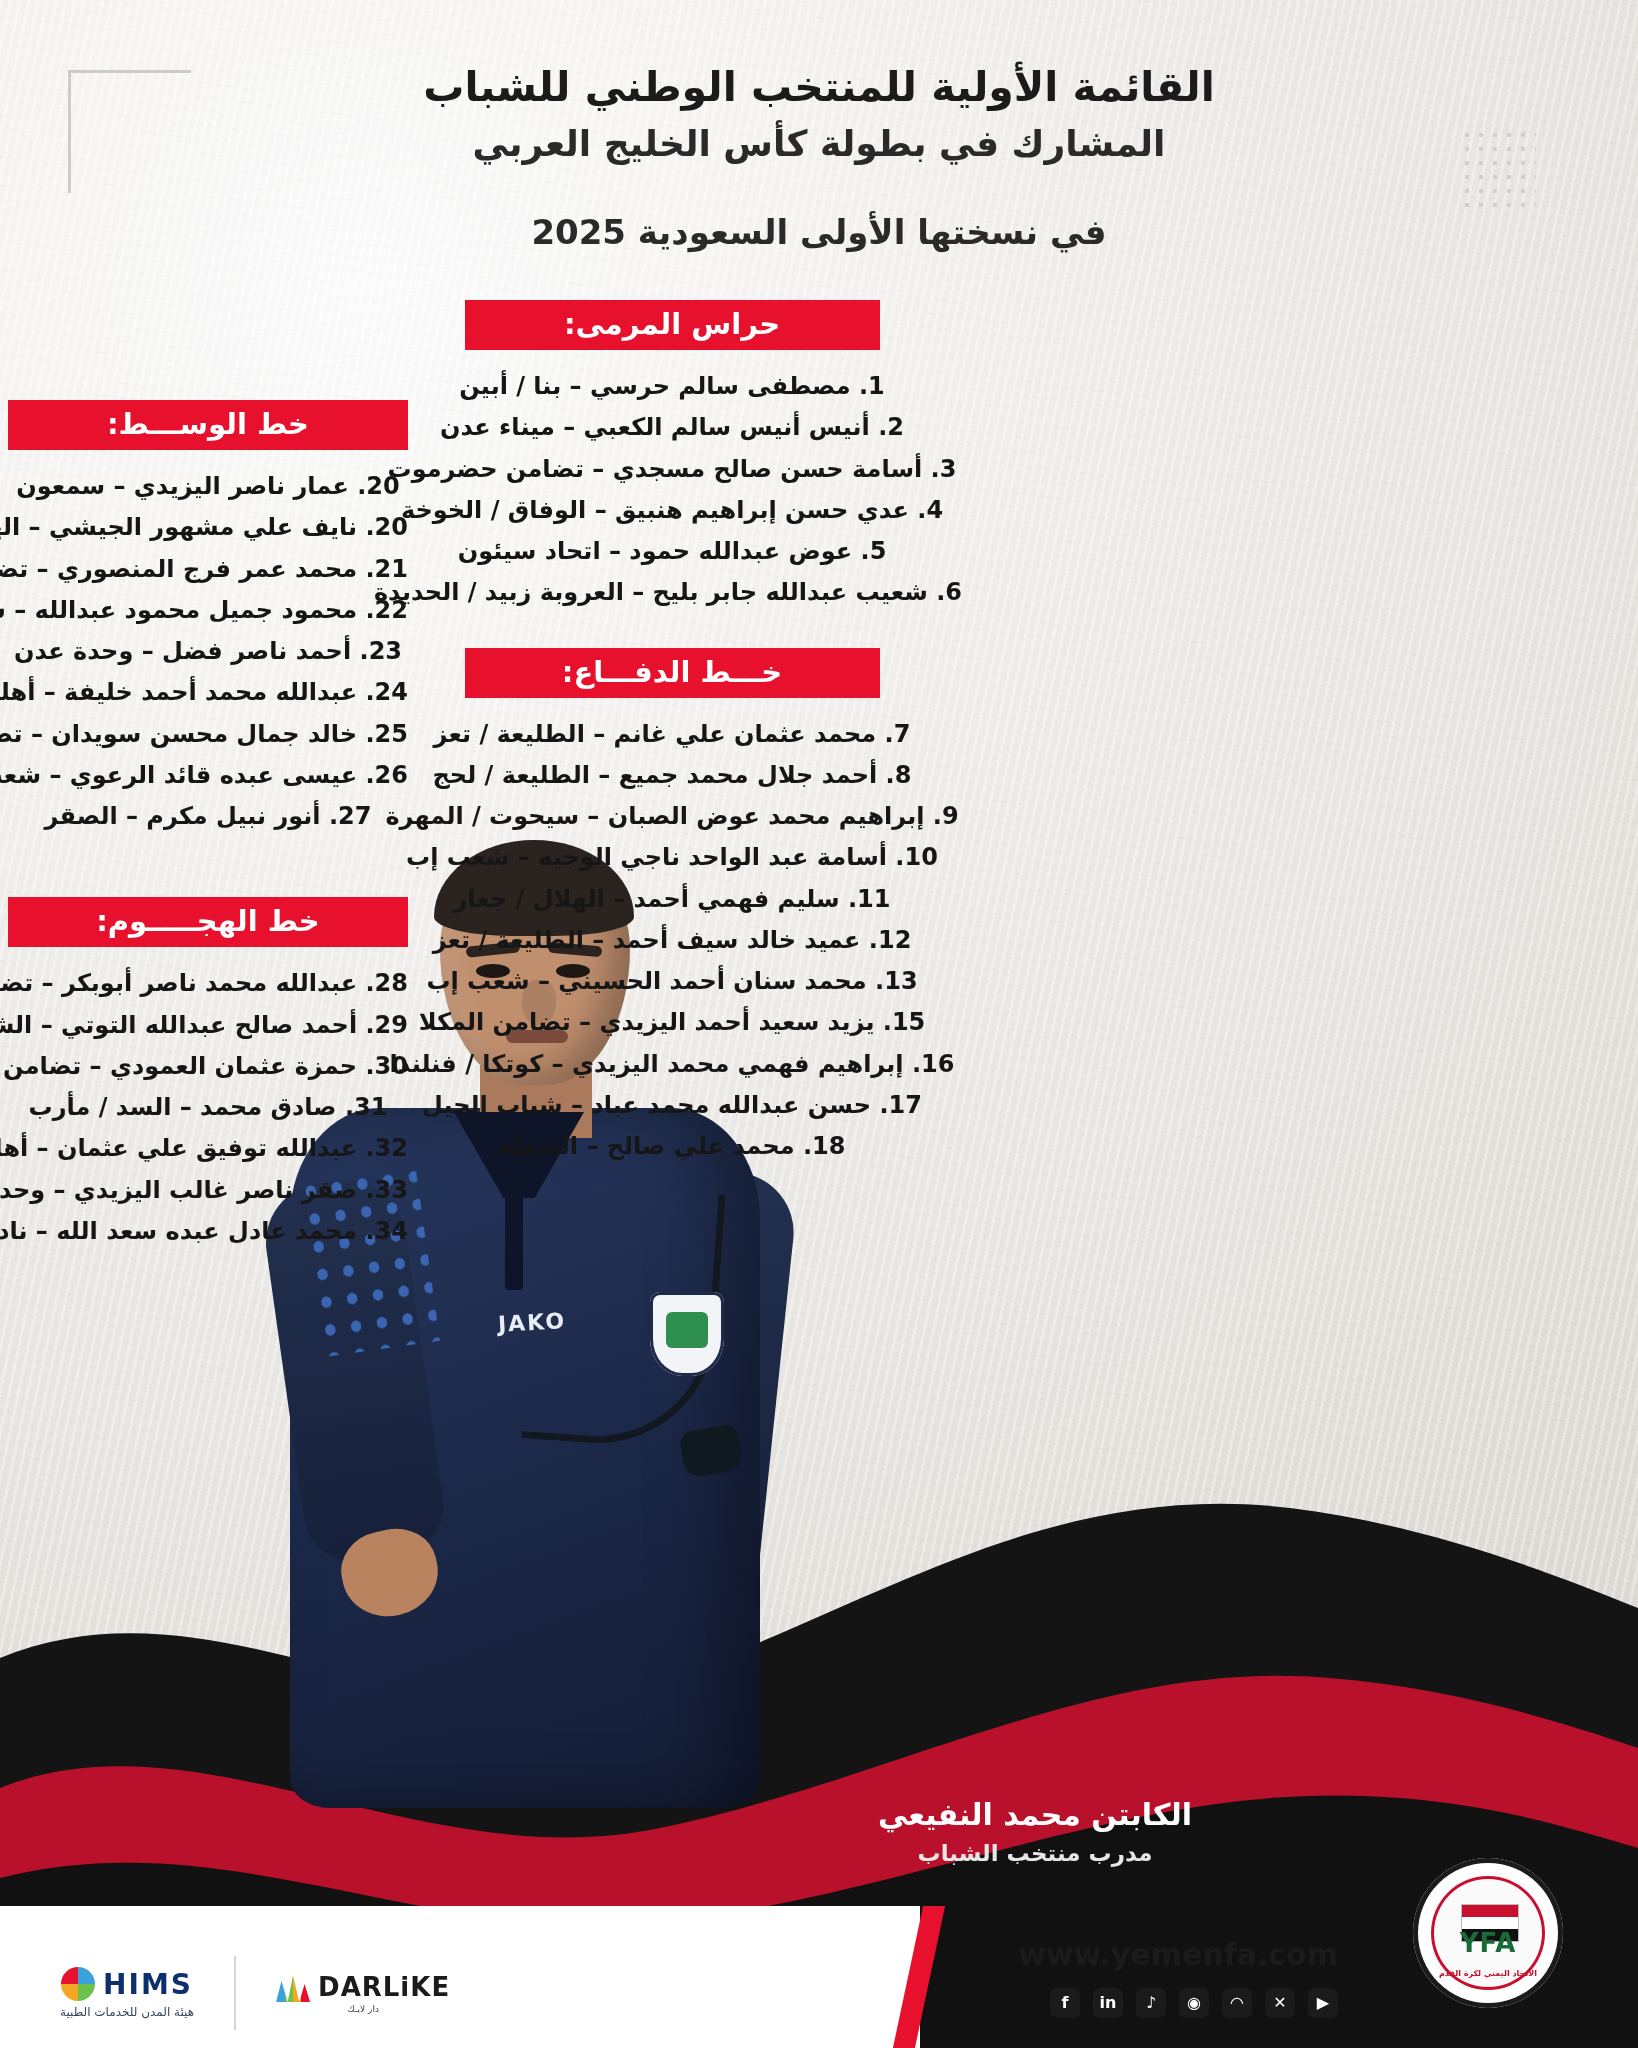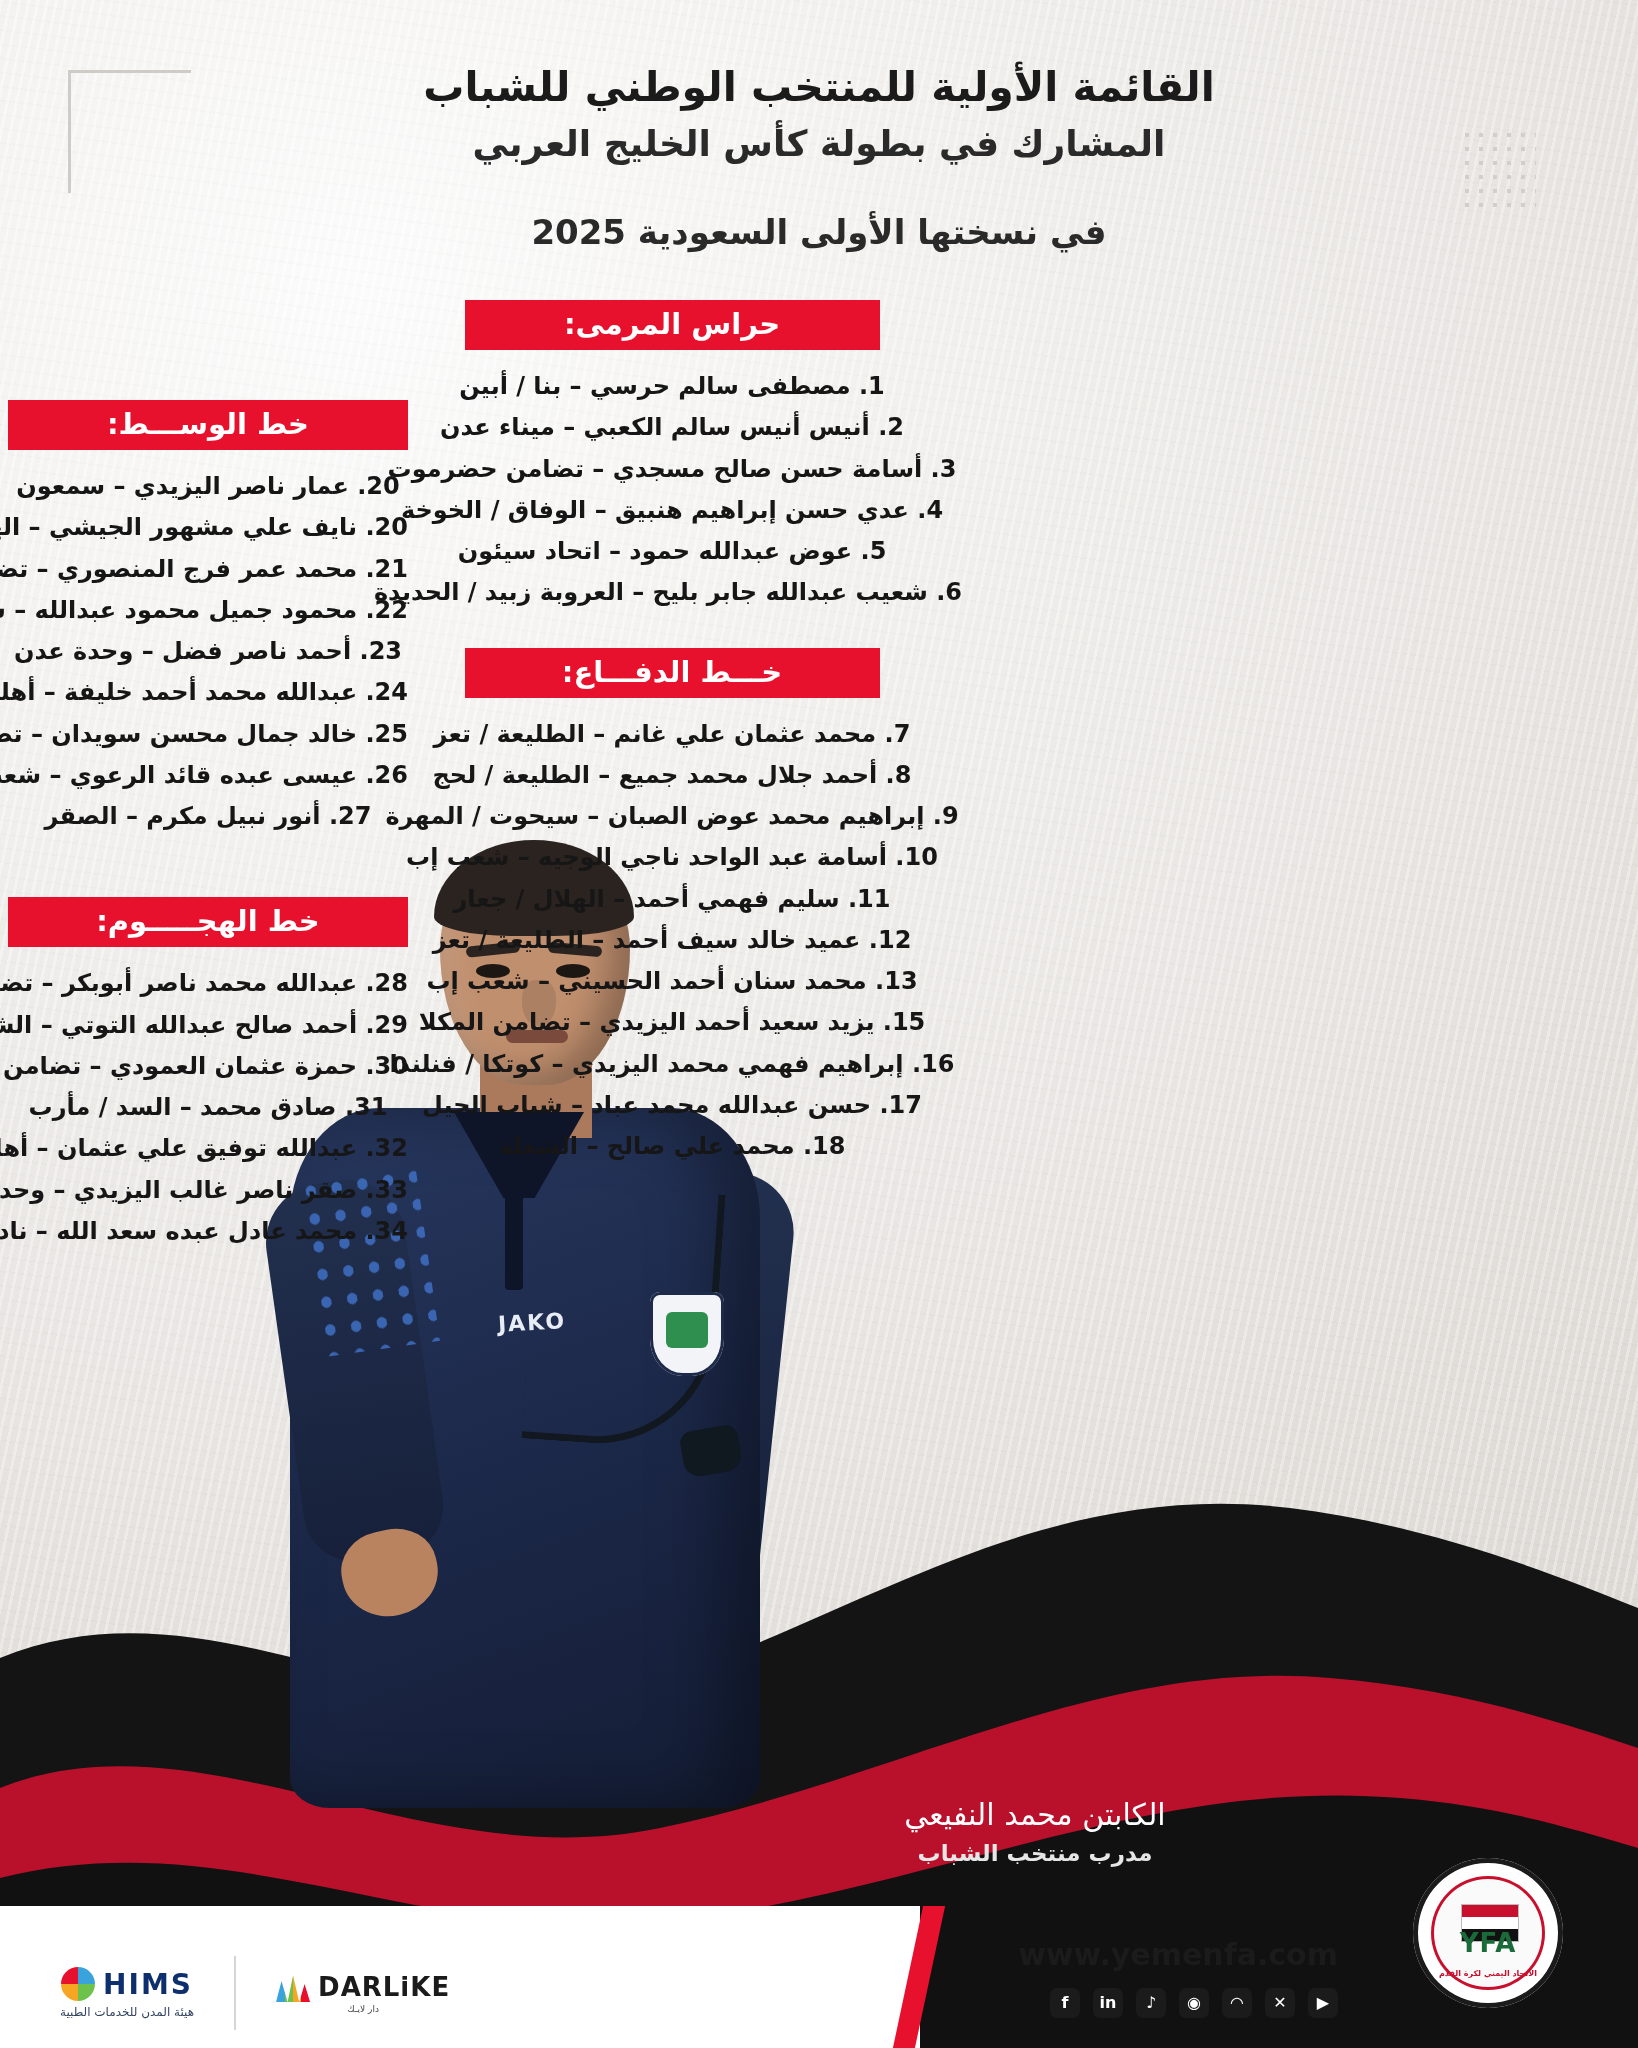--- a/index.html
+++ b/index.html
@@ -290,21 +290,21 @@
   .coach-caption {
     position: absolute;
     left: 820px;
     bottom: 178px;
     text-align: center;
     width: 430px;
     z-index: 7;
   }
   .coach-name {
     font-size: 30px;
-    font-weight: normal;
+    font-weight: bold;
     color: #ffffff;
     line-height: 1.4;
   }
   .coach-role {
     font-size: 23px;
     font-weight: bold;
     color: #e6e6e6;
     line-height: 1.5;
   }
   

